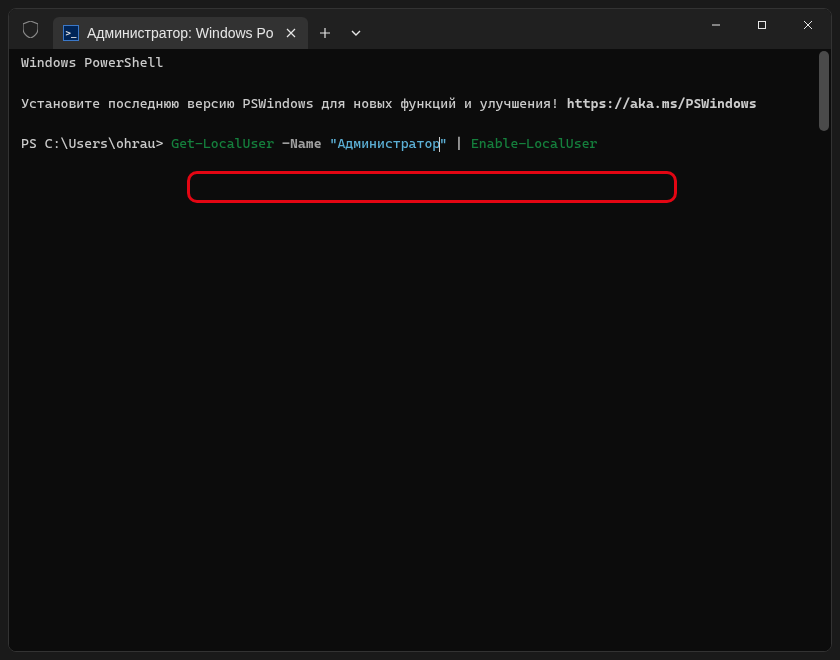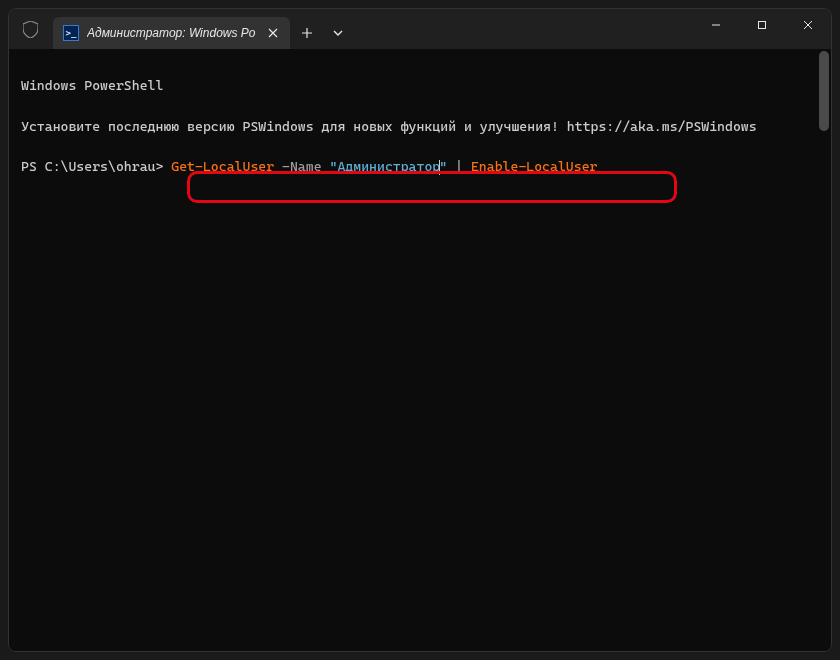--- a/index.html
+++ b/index.html
@@ -61,26 +61,25 @@
       display: flex;
       align-items: center;
       justify-content: center;
       color: #e6e6e6;
       font-size: 9px;
       font-weight: bold;
       font-family: monospace;
     }
     .tab-title {
       color: #e6e6e6;
-      font-size: 12px;
+      font-size: 14px;
       white-space: nowrap;
       overflow: hidden;
       text-overflow: ellipsis;
       flex: 1;
-      font-style: italic;
     }
     .tab-close {
       color: #e6e6e6;
       font-size: 14px;
       width: 18px;
       height: 18px;
       display: flex;
       align-items: center;
       justify-content: center;
       cursor: pointer;
@@ -118,42 +117,44 @@
       display: flex;
       align-items: center;
       justify-content: center;
       color: #e6e6e6;
       cursor: pointer;
       font-size: 10px;
     }
     .terminal {
       flex: 1;
       background: #0c0c0c;
-      padding: 26px 12px;
+      padding: 3px 12px;
       font-family: "Cascadia Mono", "Consolas", monospace;
       font-size: 13.5px;
       line-height: 1.5;
       color: #cccccc;
       position: relative;
     }
     .line {
       white-space: pre-wrap;
       word-break: break-all;
     }
     .blank {
       height: 1.5em;
     }
     .link {
       color: #cccccc;
+      font-weight: bold;
     }
     .cmd-yellow {
-      color: #f97316;
+      color: #15803d;
     }
     .cmd-gray {
       color: #9e9e9e;
+      font-weight: bold;
     }
     .cmd-cyan {
       color: #5cb0d6;
     }
     .cursor {
       display: inline-block;
       width: 1px;
       height: 15px;
       background: #cccccc;
       vertical-align: middle;

